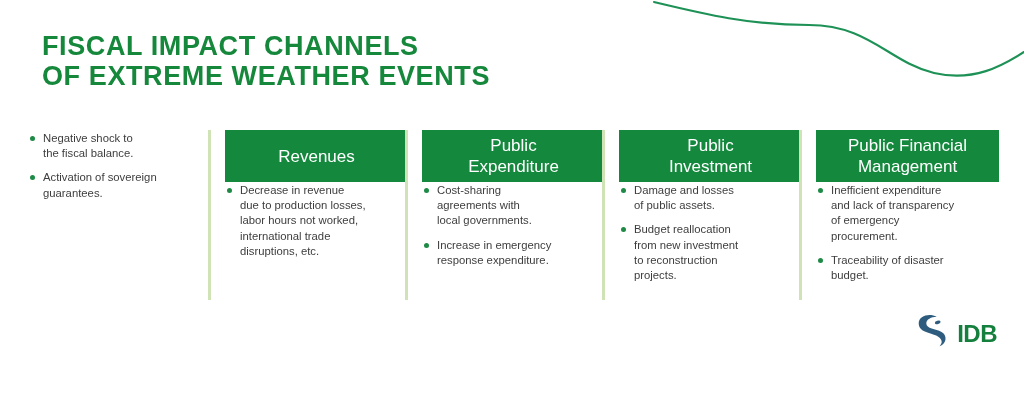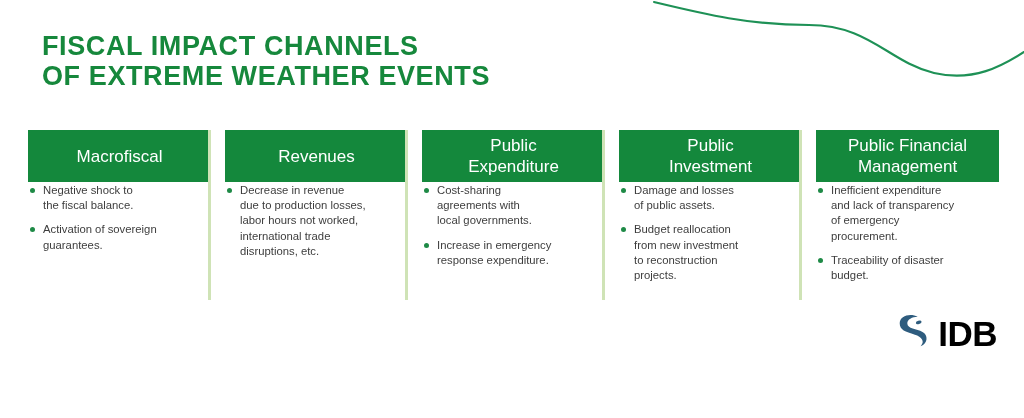--- a/index.html
+++ b/index.html
@@ -120,23 +120,23 @@
     bottom: 22px;
     display: flex;
     align-items: center;
     gap: 6px;
   }
   .logo-mark {
     width: 38px;
     height: 38px;
   }
   .logo-word {
-    font-size: 35px;
+    font-size: 24px;
     font-weight: bold;
-    color: #000000;
+    color: #15803d;
     letter-spacing: -0.5px;
     line-height: 33px;
     margin-top: 8px;
   }
 </style>
 </head>
 <body>
 
 <div class="canvas">
 
@@ -145,23 +145,20 @@
   </svg>
 
   <div class="title-block">
     <div class="title-line">FISCAL IMPACT CHANNELS</div>
     <div class="title-line">OF EXTREME WEATHER EVENTS</div>
   </div>
 
   <div class="columns">
 
     <div class="column divider">
-      <div class="col-head">
-        <div class="col-head-text">Macrofiscal</div>
-      </div>
       <div class="bullets">
         <div class="bullet"><span class="dot"></span><span>Negative shock to
 the fiscal balance.</span></div>
         <div class="bullet"><span class="dot"></span><span>Activation of sovereign
 guarantees.</span></div>
       </div>
     </div>
 
     <div class="column divider">
       <div class="col-head">

